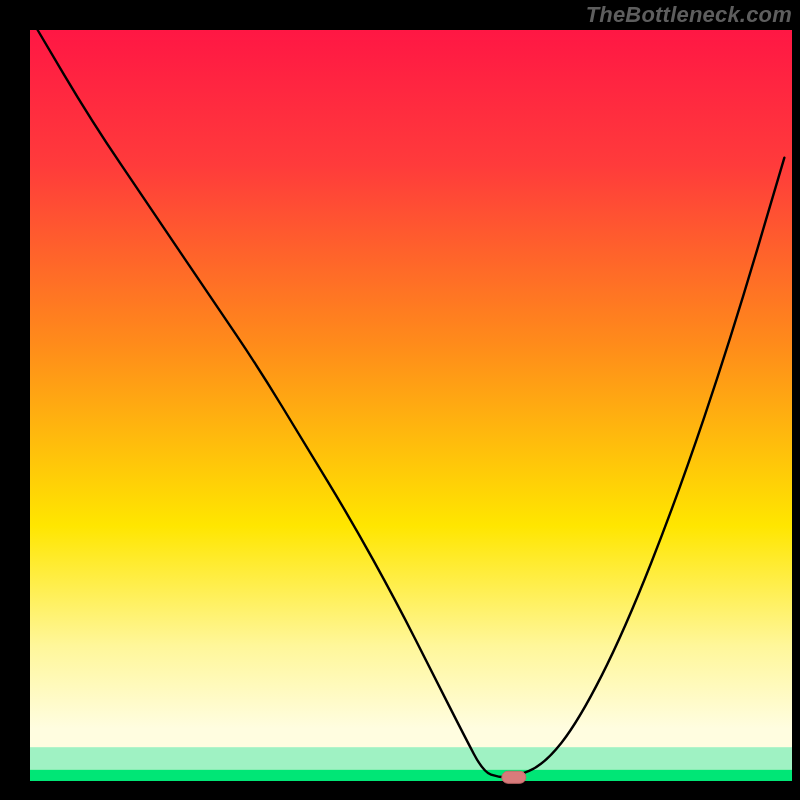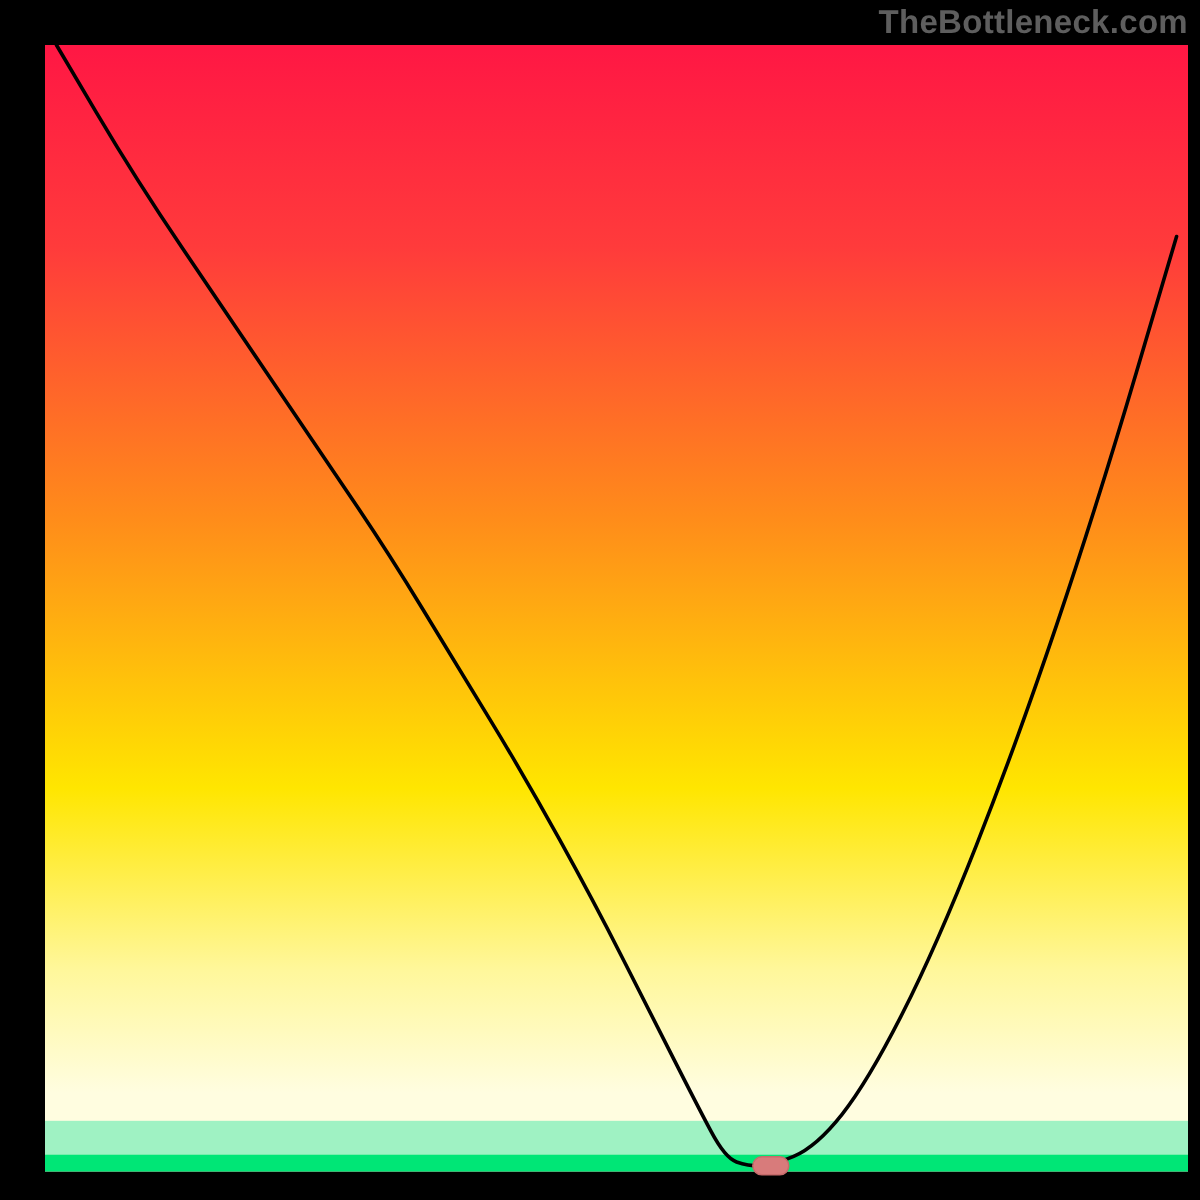--- a/index.html
+++ b/index.html
@@ -25,20 +25,21 @@
   }
   .watermark {
     position: absolute;
     top: 2px;
     right: 8px;
     font-size: 22px;
     font-weight: 600;
     color: #5e5e5e;
     letter-spacing: 0.2px;
     user-select: none;
+    font-style: italic;
   }
 </style>
 </head>
 <body>
 
 <div class="stage">
 
   <svg class="chart" viewBox="0 0 800 800">
     <defs>
       <linearGradient id="bgGrad" x1="0" y1="0" x2="0" y2="1">

